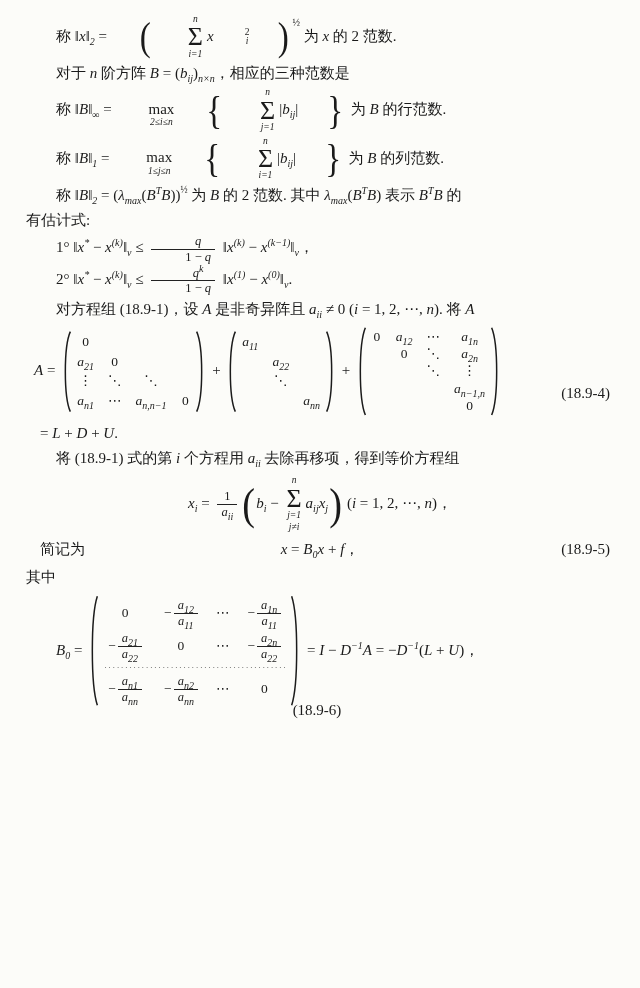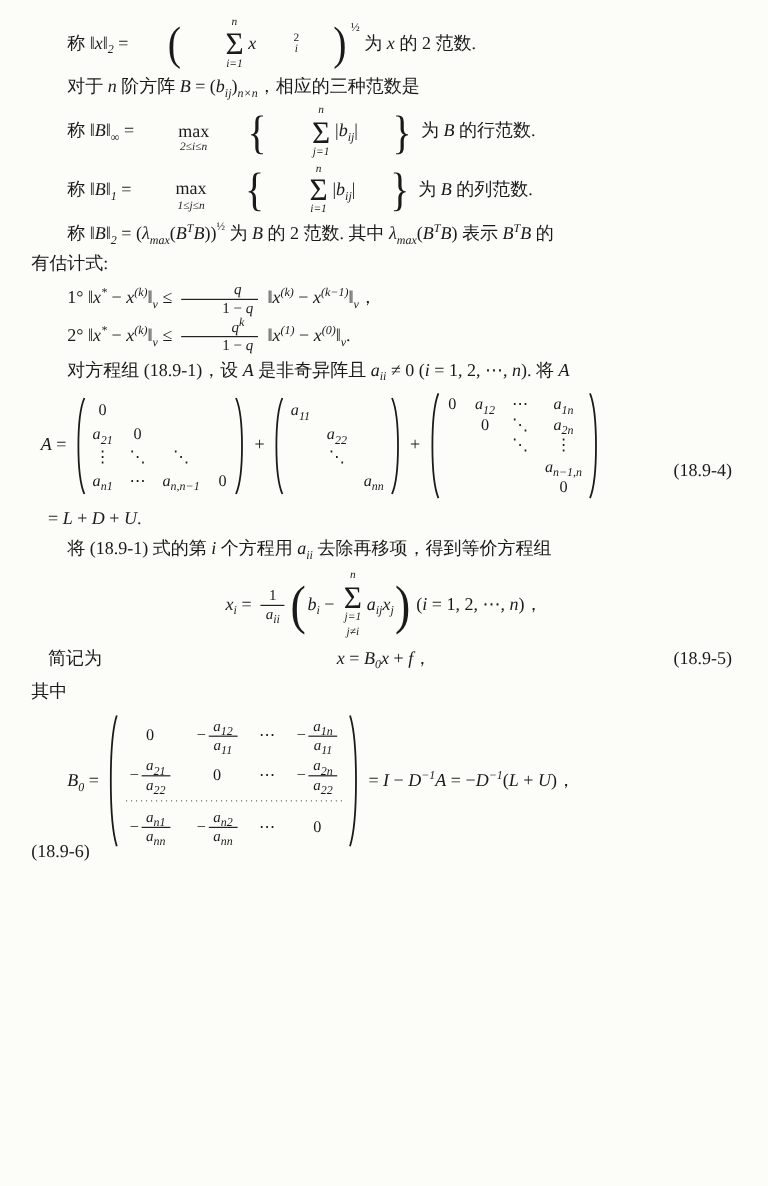--- a/index.html
+++ b/index.html
@@ -40,21 +40,21 @@
   .dotrow{grid-column:1/-1;font-size:8px;letter-spacing:1.5px;line-height:.9;color:#333;
           overflow:hidden;white-space:nowrap;width:0;min-width:100%;justify-self:stretch;text-align:center;}
   .display{position:relative;margin:5px 0;}
   .center{text-align:center;}
   .dleft{text-align:left;padding-left:8px;}
   .dleft2{text-align:left;padding-left:30px;}
   .dcontent{display:inline;}
   .eqlabel{position:absolute;right:4px;white-space:nowrap;}
   .eqlabel.mid{top:50%;transform:translateY(-50%);}
   .eqlabel.bottom{bottom:12px;}
-  .labelbelow{text-align:left;margin:-14px 6px 20px 0;}
+  .labelbelow{text-align:center;margin:-14px 6px 20px 0;}
   .leftlab{position:absolute;left:14px;top:50%;transform:translateY(-50%);}
   .heading{font-size:21px;font-weight:700;margin:20px 0 10px;letter-spacing:1px;
            font-family:"Liberation Sans","DejaVu Sans",sans-serif;}
   .footer{margin-top:auto;font-size:14.5px;padding-left:12px;letter-spacing:1px;}
 </style>
 </head>
 <body>
 
 <div class="page">
   <div id="content">

